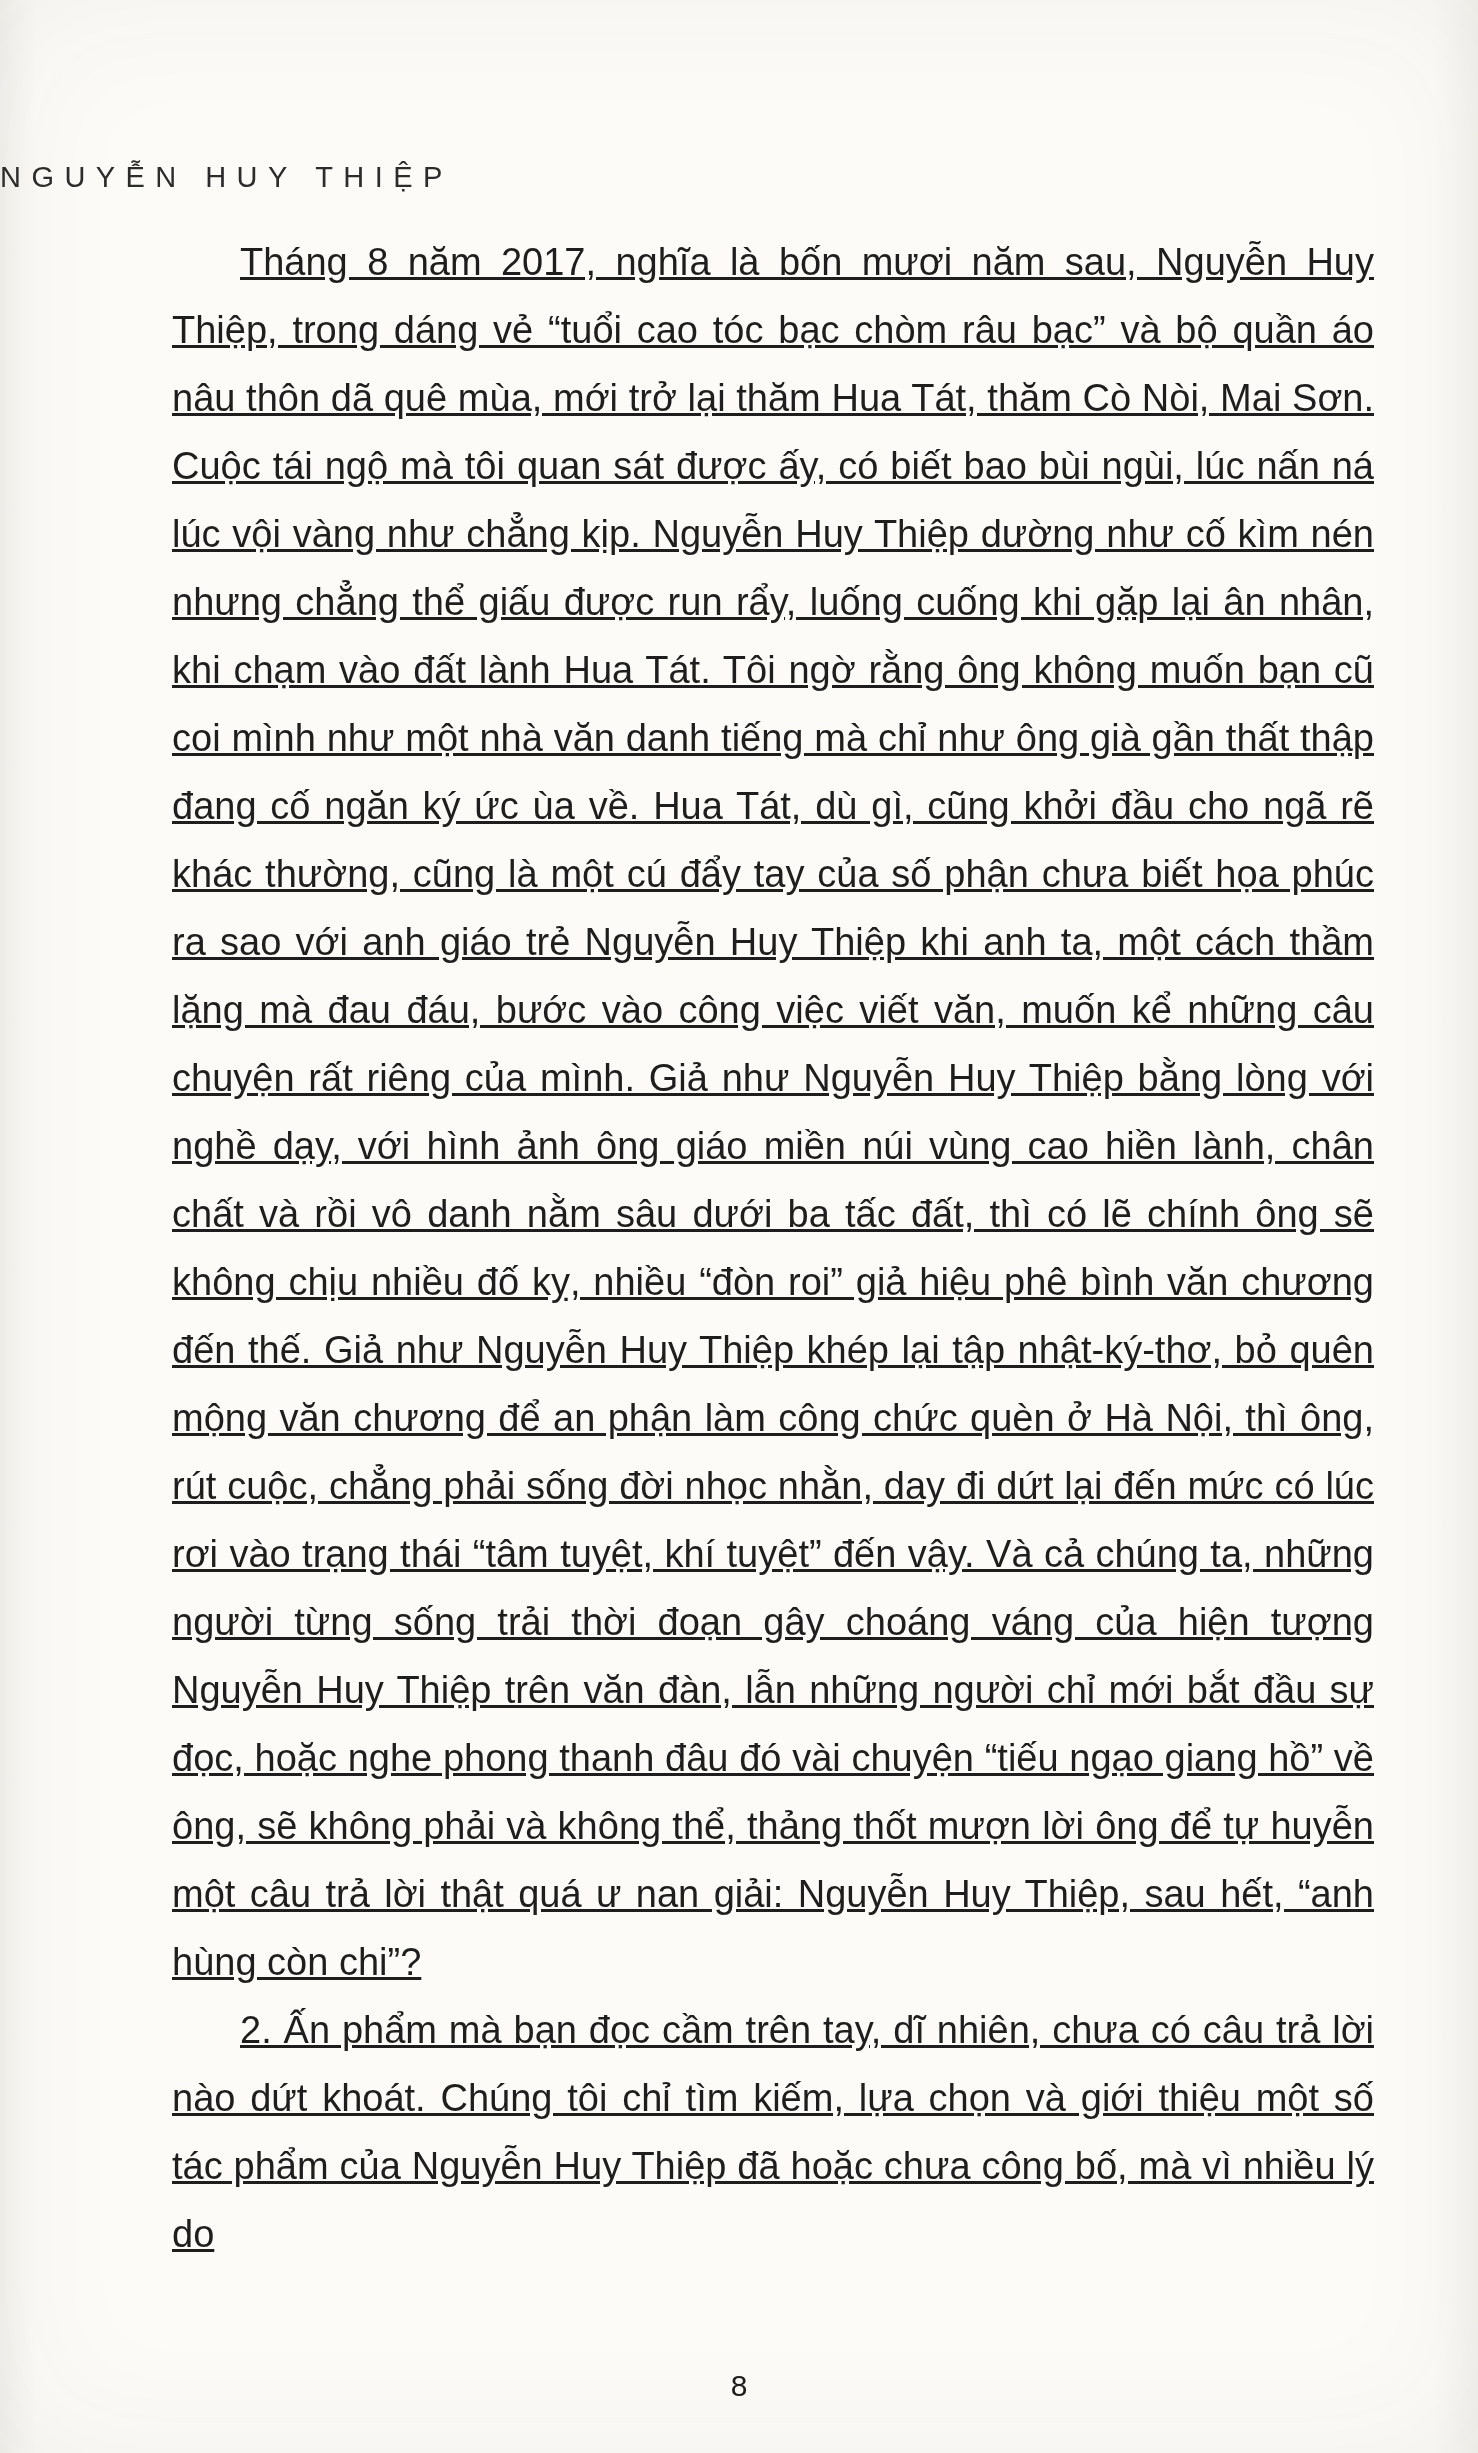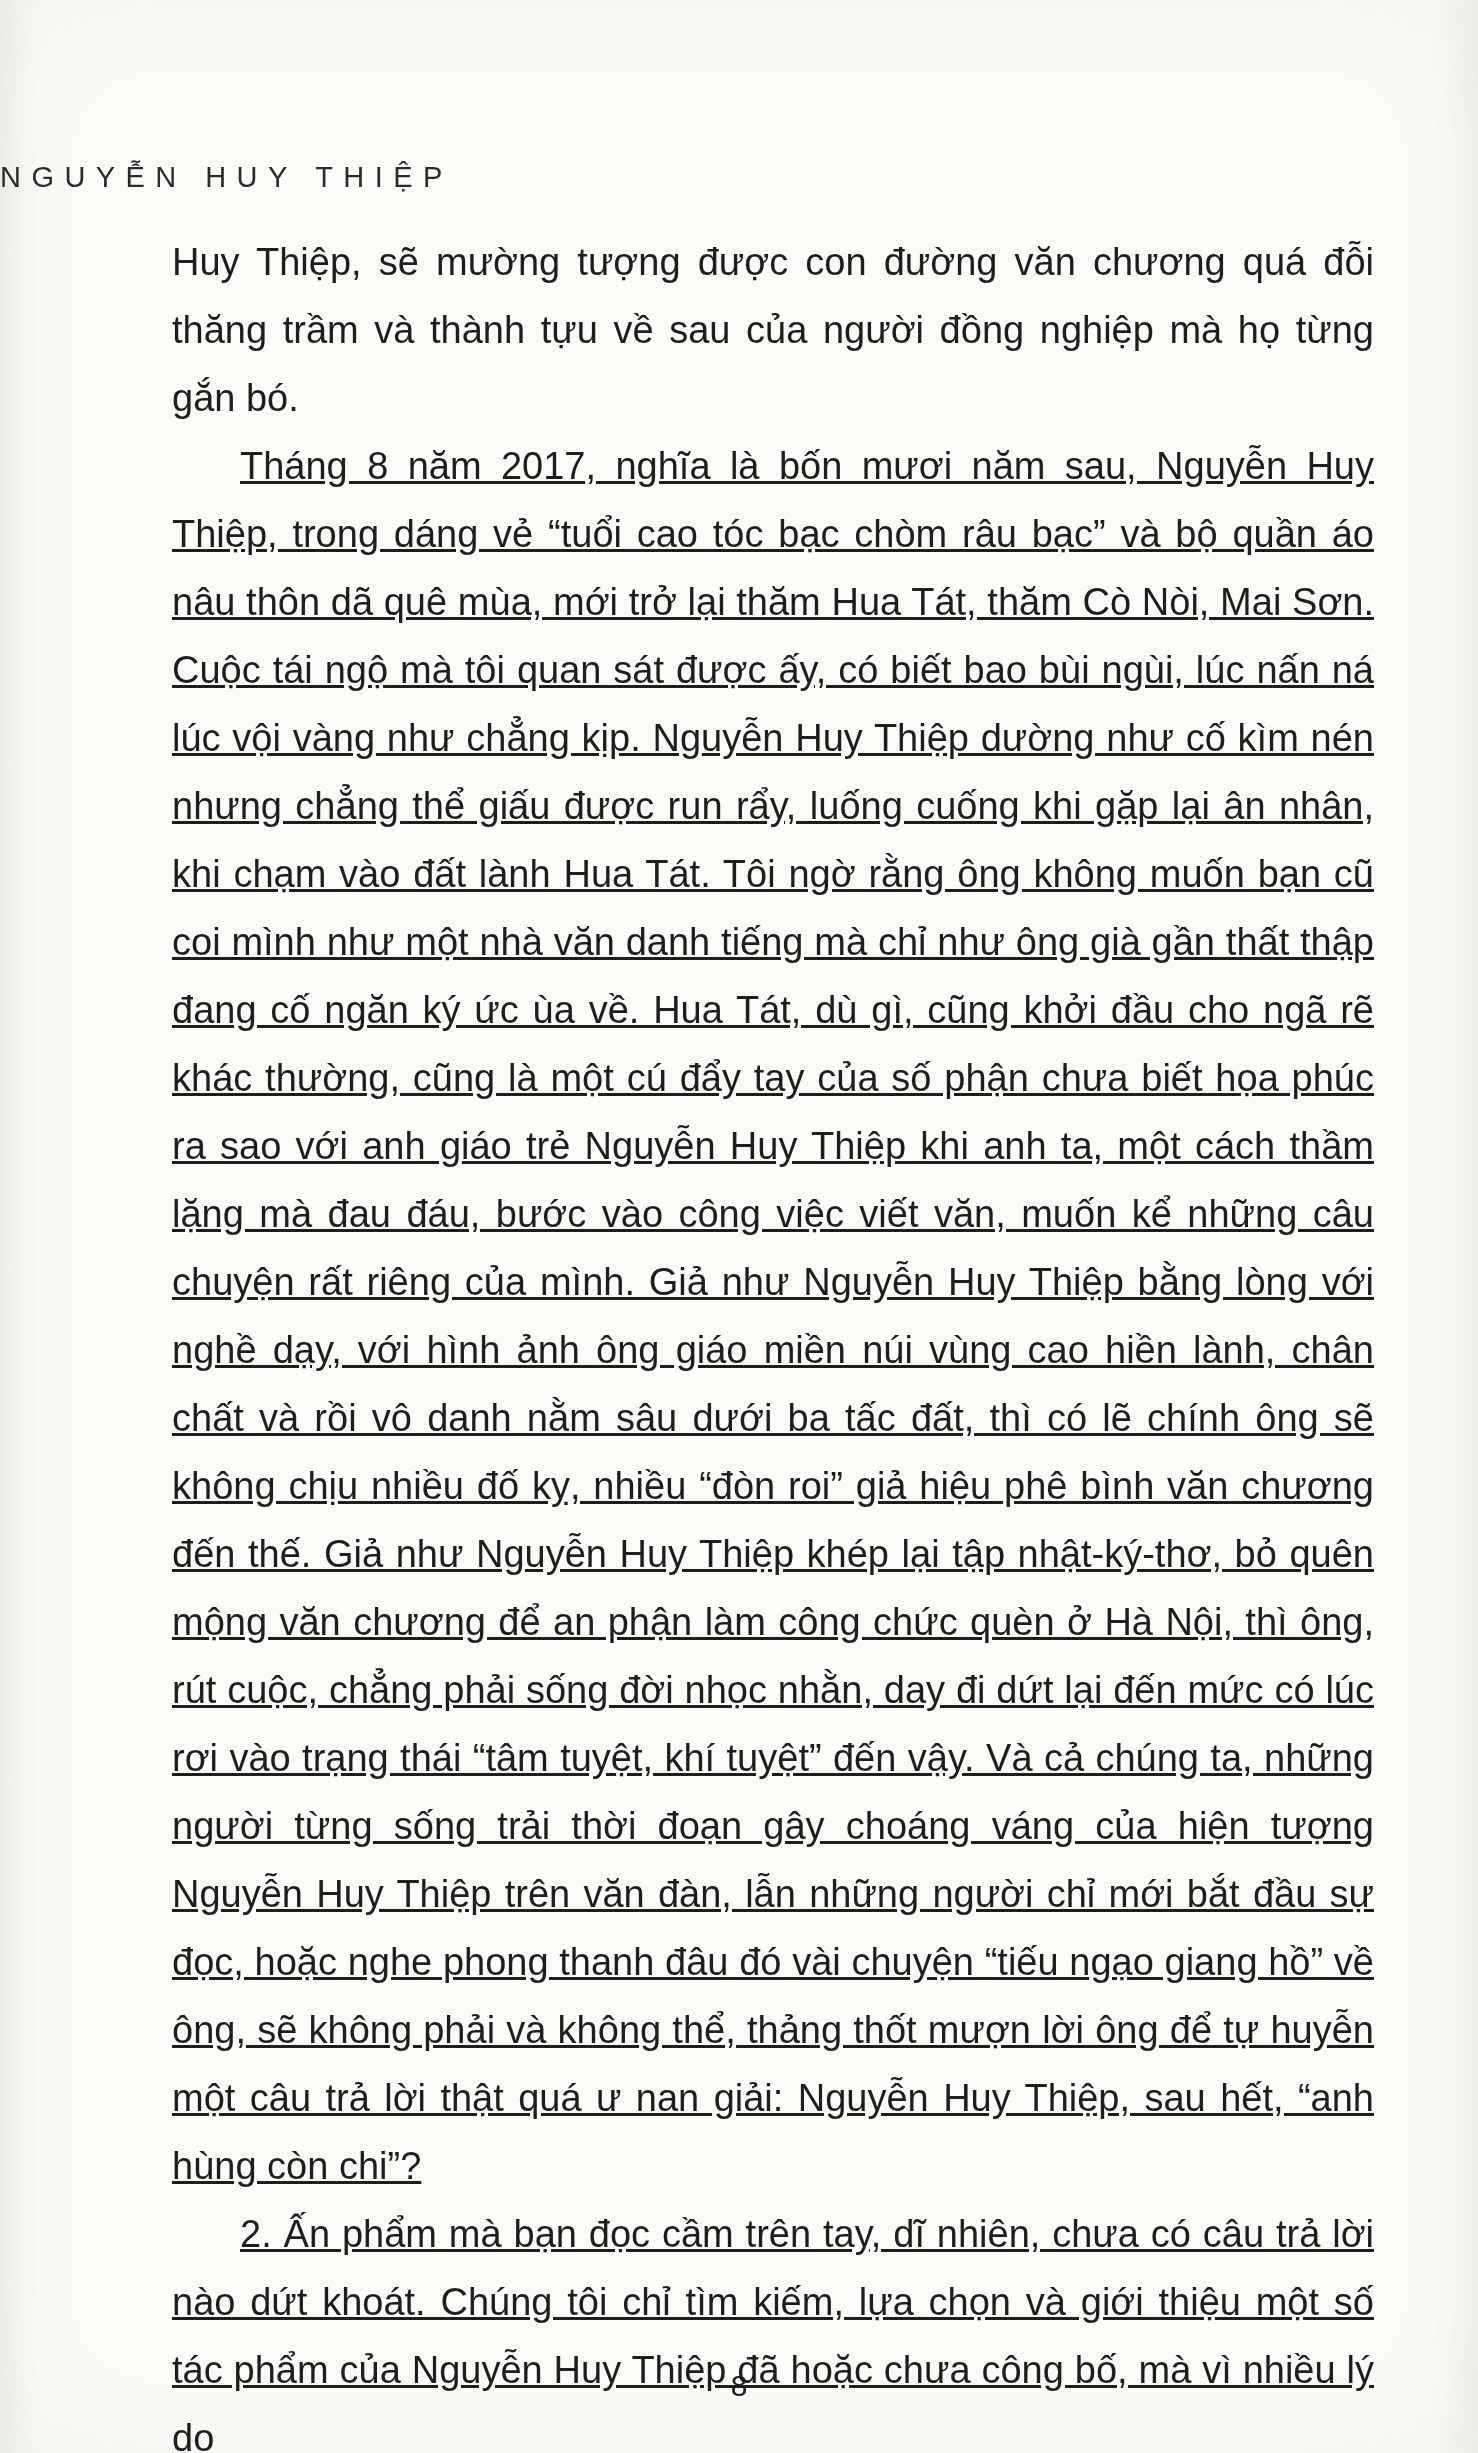--- a/index.html
+++ b/index.html
@@ -52,21 +52,20 @@
   }
 </style>
 </head>
 <body>
 
 <div class="page">
   <div class="running-header">NGUYỄN HUY THIỆP</div>
 
   <div class="page-body">
 
-      <p>Huy Thiệp, sẽ mường tượng được con đường văn chương quá đỗi thăng trầm và thành tựu về sau của người đồng nghiệp mà họ từng gắn bó.</p>
 
       <p class="indented">Tháng 8 năm 2017, nghĩa là bốn mươi năm sau, Nguyễn Huy Thiệp, trong dáng vẻ “tuổi cao tóc bạc chòm râu bạc” và bộ quần áo nâu thôn dã quê mùa, mới trở lại thăm Hua Tát, thăm Cò Nòi, Mai Sơn. Cuộc tái ngộ mà tôi quan sát được ấy, có biết bao bùi ngùi, lúc nấn ná lúc vội vàng như chẳng kịp. Nguyễn Huy Thiệp dường như cố kìm nén nhưng chẳng thể giấu được run rẩy, luống cuống khi gặp lại ân nhân, khi chạm vào đất lành Hua Tát. Tôi ngờ rằng ông không muốn bạn cũ coi mình như một nhà văn danh tiếng mà chỉ như ông già gần thất thập đang cố ngăn ký ức ùa về. Hua Tát, dù gì, cũng khởi đầu cho ngã rẽ khác thường, cũng là một cú đẩy tay của số phận chưa biết họa phúc ra sao với anh giáo trẻ Nguyễn Huy Thiệp khi anh ta, một cách thầm lặng mà đau đáu, bước vào công việc viết văn, muốn kể những câu chuyện rất riêng của mình. Giả như Nguyễn Huy Thiệp bằng lòng với nghề dạy, với hình ảnh ông giáo miền núi vùng cao hiền lành, chân chất và rồi vô danh nằm sâu dưới ba tấc đất, thì có lẽ chính ông sẽ không chịu nhiều đố kỵ, nhiều “đòn roi” giả hiệu phê bình văn chương đến thế. Giả như Nguyễn Huy Thiệp khép lại tập nhật-ký-thơ, bỏ quên mộng văn chương để an phận làm công chức quèn ở Hà Nội, thì ông, rút cuộc, chẳng phải sống đời nhọc nhằn, day đi dứt lại đến mức có lúc rơi vào trạng thái “tâm tuyệt, khí tuyệt” đến vậy. Và cả chúng ta, những người từng sống trải thời đoạn gây choáng váng của hiện tượng Nguyễn Huy Thiệp trên văn đàn, lẫn những người chỉ mới bắt đầu sự đọc, hoặc nghe phong thanh đâu đó vài chuyện “tiếu ngạo giang hồ” về ông, sẽ không phải và không thể, thảng thốt mượn lời ông để tự huyễn một câu trả lời thật quá ư nan giải: Nguyễn Huy Thiệp, sau hết, “anh hùng còn chi”?</p>
 
       <p class="indented">2. Ấn phẩm mà bạn đọc cầm trên tay, dĩ nhiên, chưa có câu trả lời nào dứt khoát. Chúng tôi chỉ tìm kiếm, lựa chọn và giới thiệu một số tác phẩm của Nguyễn Huy Thiệp đã hoặc chưa công bố, mà vì nhiều lý do</p>
     </div>
 
   <div class="page-number">8</div>
 </div>
 
 

